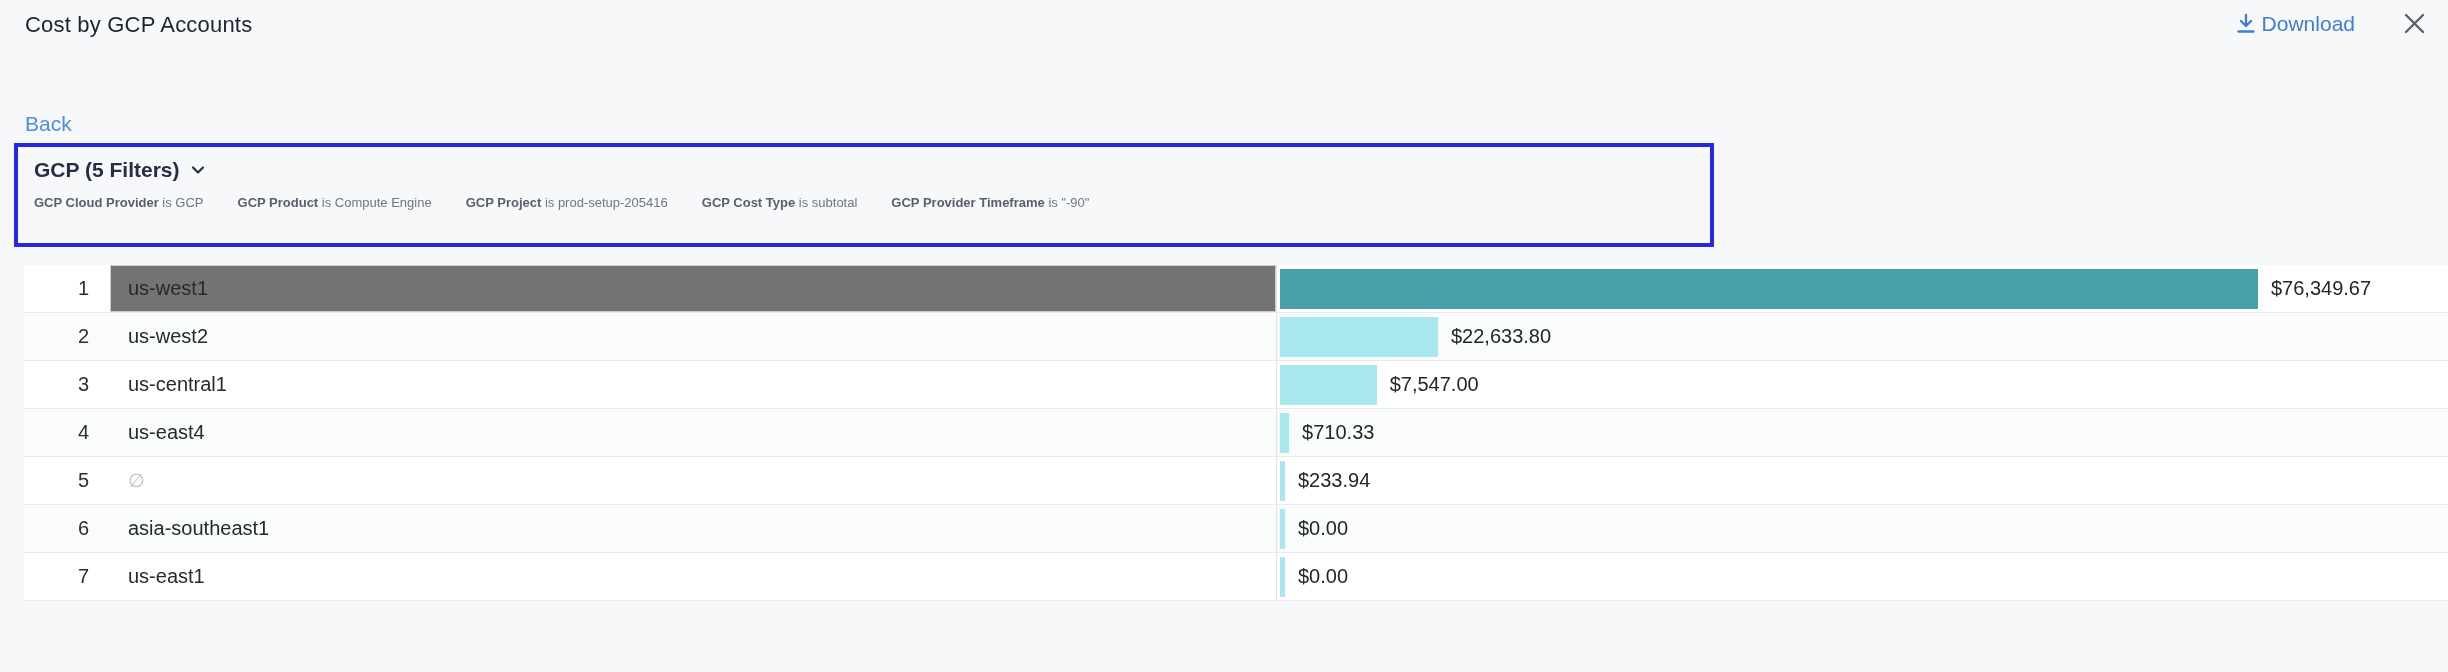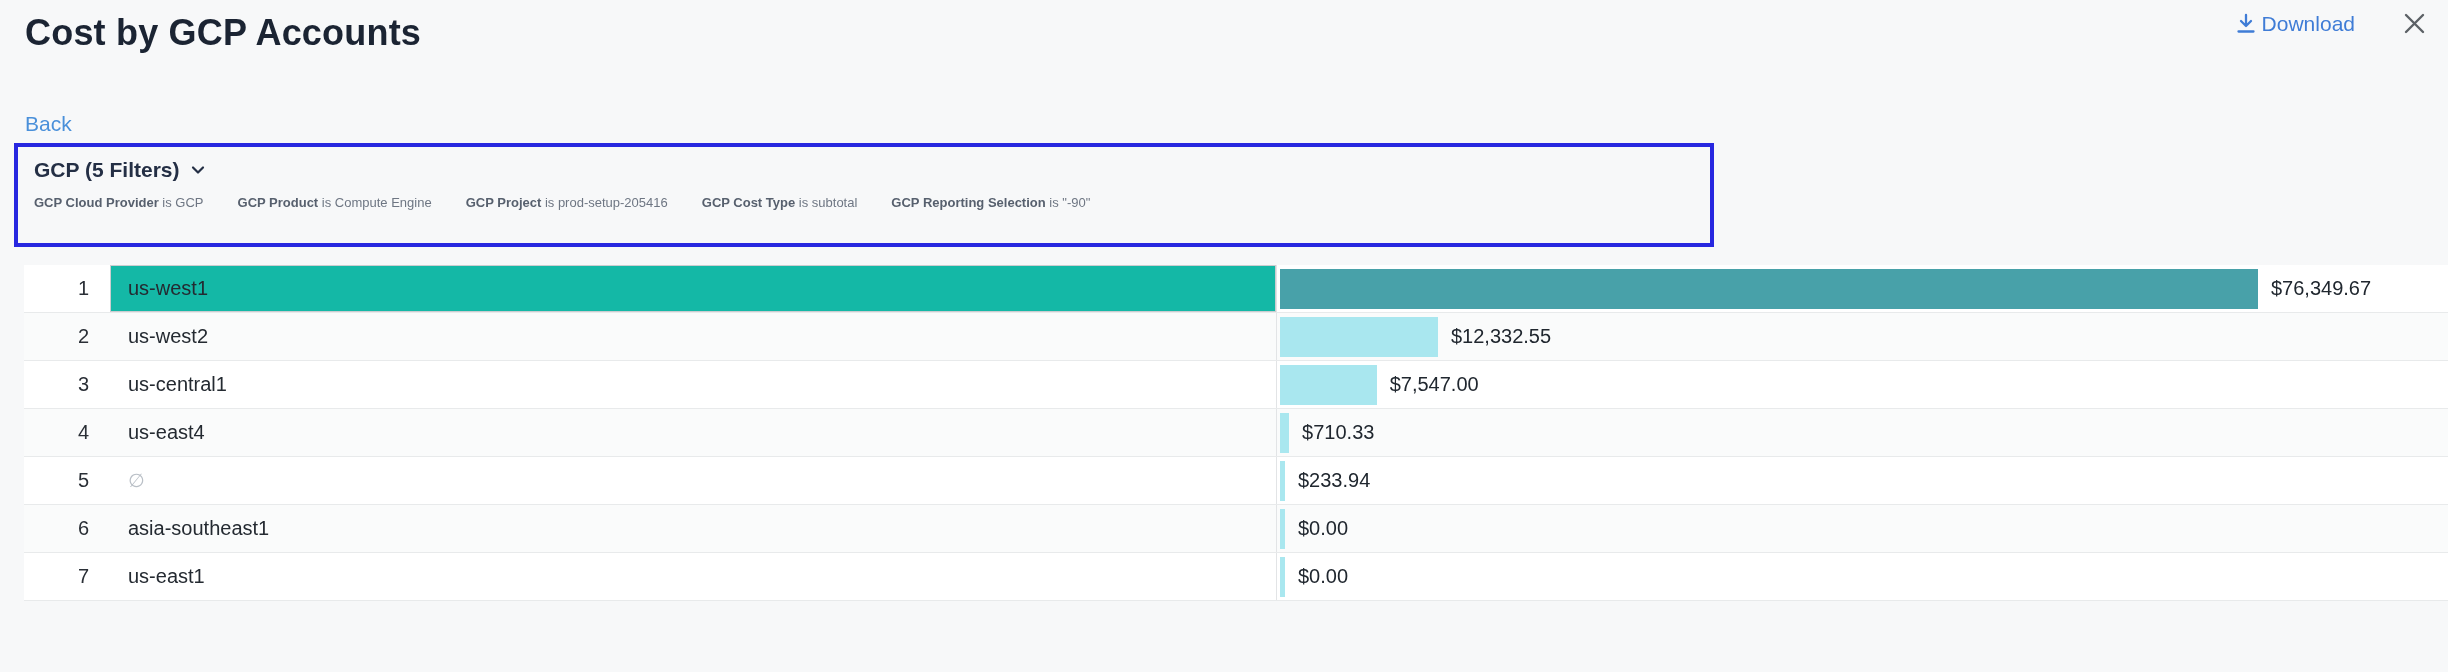--- a/index.html
+++ b/index.html
@@ -12,21 +12,21 @@
     position: relative;
     width: 2448px;
     height: 672px;
     background: #f7f8f9;
     overflow: hidden;
   }
 
   
   .page-title {
     position: absolute; left: 25px; top: 12px;
-    font-size: 36px; font-weight: bold; color: #1b2433;
+    font-size: 22px; font-weight: normal; color: #1b2433;
     letter-spacing: 0.2px;
   }
   .top-right {
     position: absolute; right: 20px; top: 10px;
     display: flex; align-items: center; gap: 46px;
   }
   .download-btn {
     display: flex; align-items: center; gap: 4px;
     color: #3f7cd6; font-size: 21px; font-weight: 500;
     cursor: pointer; background: none; border: none;
@@ -90,21 +90,21 @@
   .cell-num {
     width: 86px; display: flex; align-items: center; justify-content: flex-end;
     padding-right: 18px; color: #2a2f36;
     border-right: 3px solid transparent;
   }
   .cell-region {
     width: 1167px; display: flex; align-items: center; padding-left: 18px;
     border-right: 1px solid #e2e4e6;
   }
   .cell-region.selected {
-    background: #14b8a6;
+    background: #737373;
     box-shadow: inset 0 0 0 1px #cbcdd0;
   }
   .cell-region.null-val { color: #b9bfc6; font-size: 19px; }
   .cell-cost {
     flex: 1; display: flex; align-items: center; padding-left: 3px;
   }
   .cost-bar { height: 40px; background: #a9e7ef; flex: 0 0 auto; }
   .cost-value { margin-left: 13px; color: #20272f; font-size: 20px; white-space: nowrap; }
 </style>
 </head>
@@ -140,41 +140,41 @@
         <svg width="18" height="18" viewBox="0 0 18 18" fill="none">
           <path d="M4 6.5 L9 11.5 L14 6.5" stroke="#242f45" stroke-width="2.2" stroke-linecap="round" stroke-linejoin="round"></path>
         </svg>
       </span>
     </div>
     <div class="filter-line">
         <span class="filter-item"><span class="f-name">GCP Cloud Provider</span> is GCP</span>
         <span class="filter-item"><span class="f-name">GCP Product</span> is Compute Engine</span>
         <span class="filter-item"><span class="f-name">GCP Project</span> is prod-setup-205416</span>
         <span class="filter-item"><span class="f-name">GCP Cost Type</span> is subtotal</span>
-        <span class="filter-item"><span class="f-name">GCP Reporting Selection</span> is "-90"</span>
+        <span class="filter-item"><span class="f-name">GCP Provider Timeframe</span> is "-90"</span>
       </div>
   </div>
 
   <div class="cost-table">
     <div>
   <div class="t-row">
     <div class="cell-num">1</div>
     <div class="cell-region selected">us-west1</div>
     <div class="cell-cost">
       <div class="cost-bar" style="width: 978px; background: rgb(72, 161, 169);"></div>
       <div class="cost-value">$76,349.67</div>
     </div>
   </div>
 
   <div class="t-row even">
     <div class="cell-num">2</div>
     <div class="cell-region">us-west2</div>
     <div class="cell-cost">
       <div class="cost-bar" style="width: 157.974px; background: rgb(169, 231, 239);"></div>
-      <div class="cost-value">$12,332.55</div>
+      <div class="cost-value">$22,633.80</div>
     </div>
   </div>
 
   <div class="t-row">
     <div class="cell-num">3</div>
     <div class="cell-region">us-central1</div>
     <div class="cell-cost">
       <div class="cost-bar" style="width: 96.6732px; background: rgb(169, 231, 239);"></div>
       <div class="cost-value">$7,547.00</div>
     </div>

